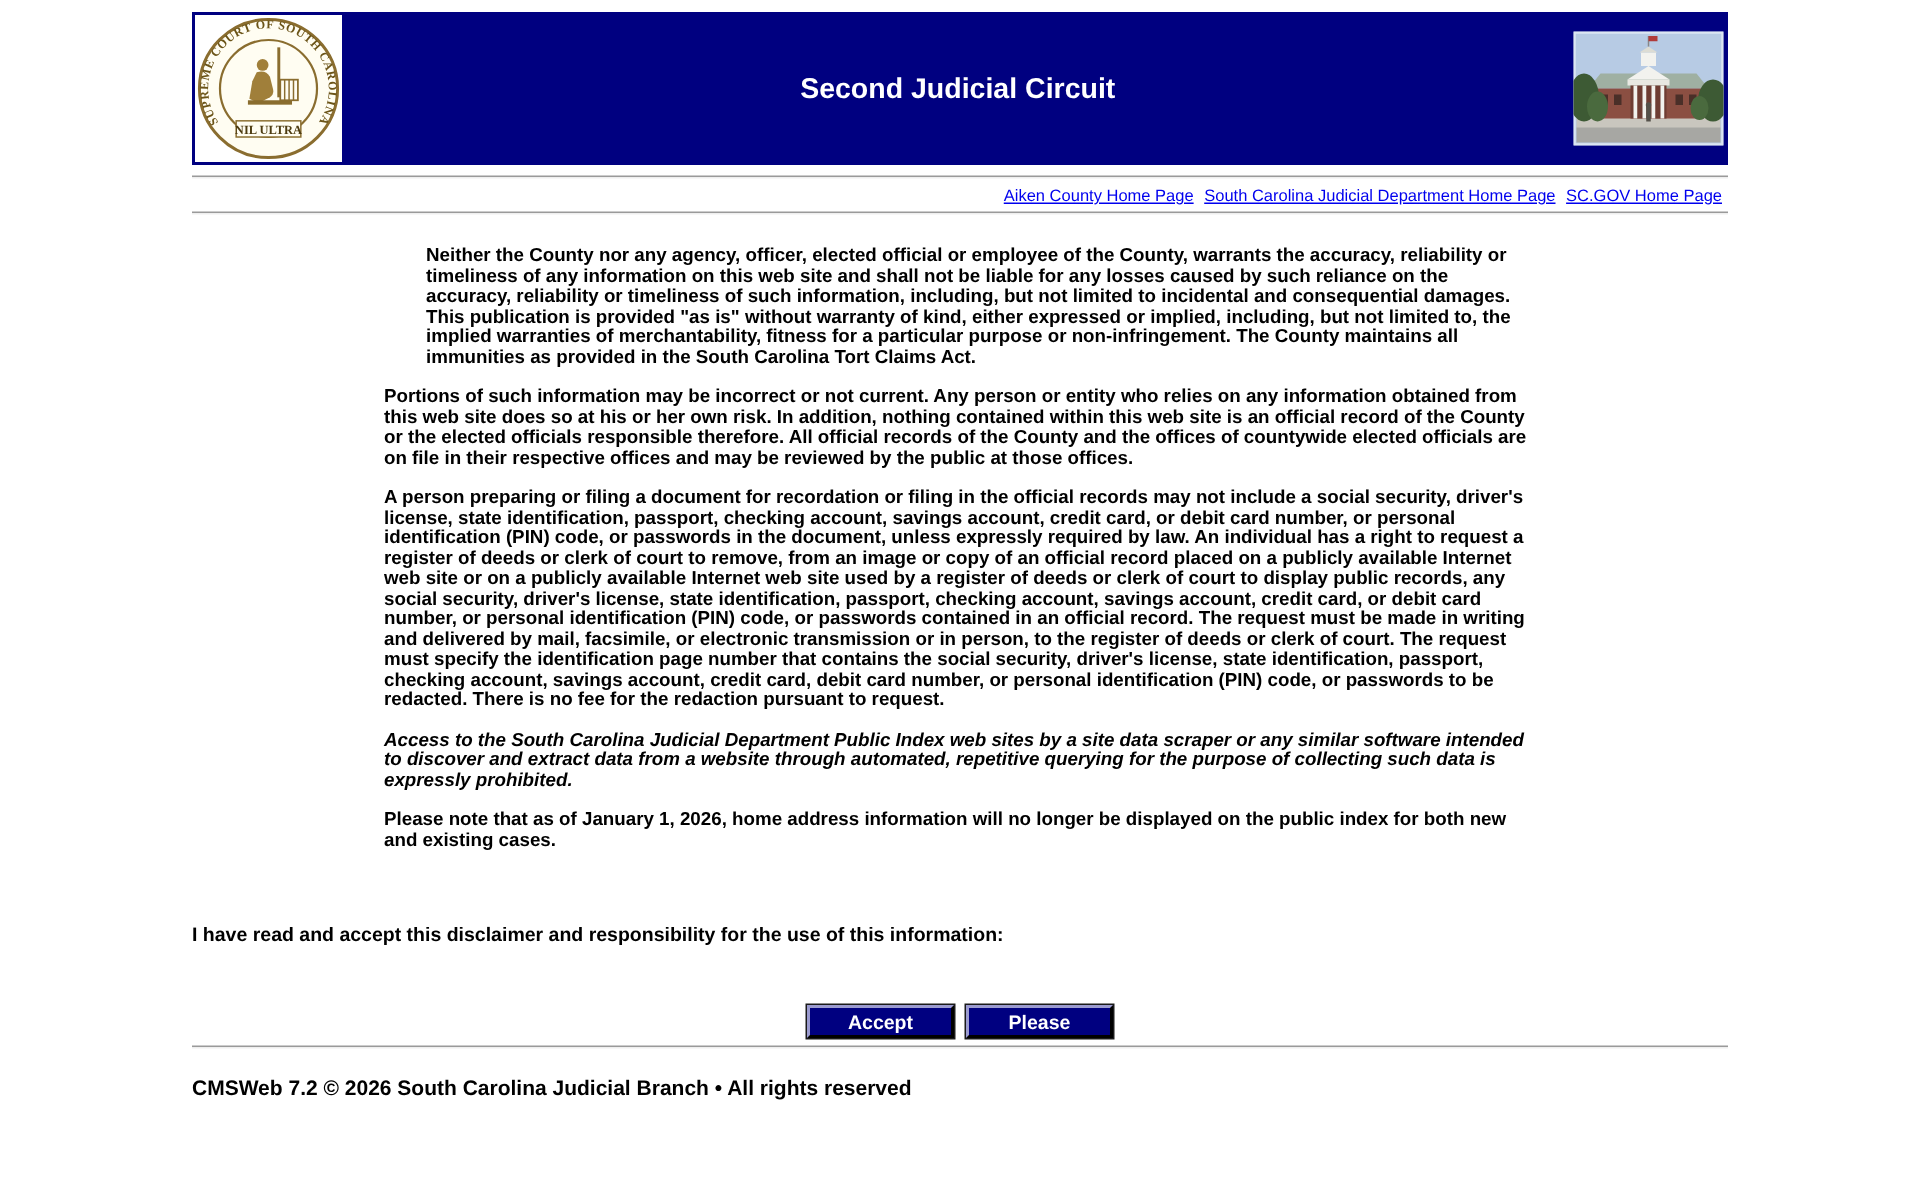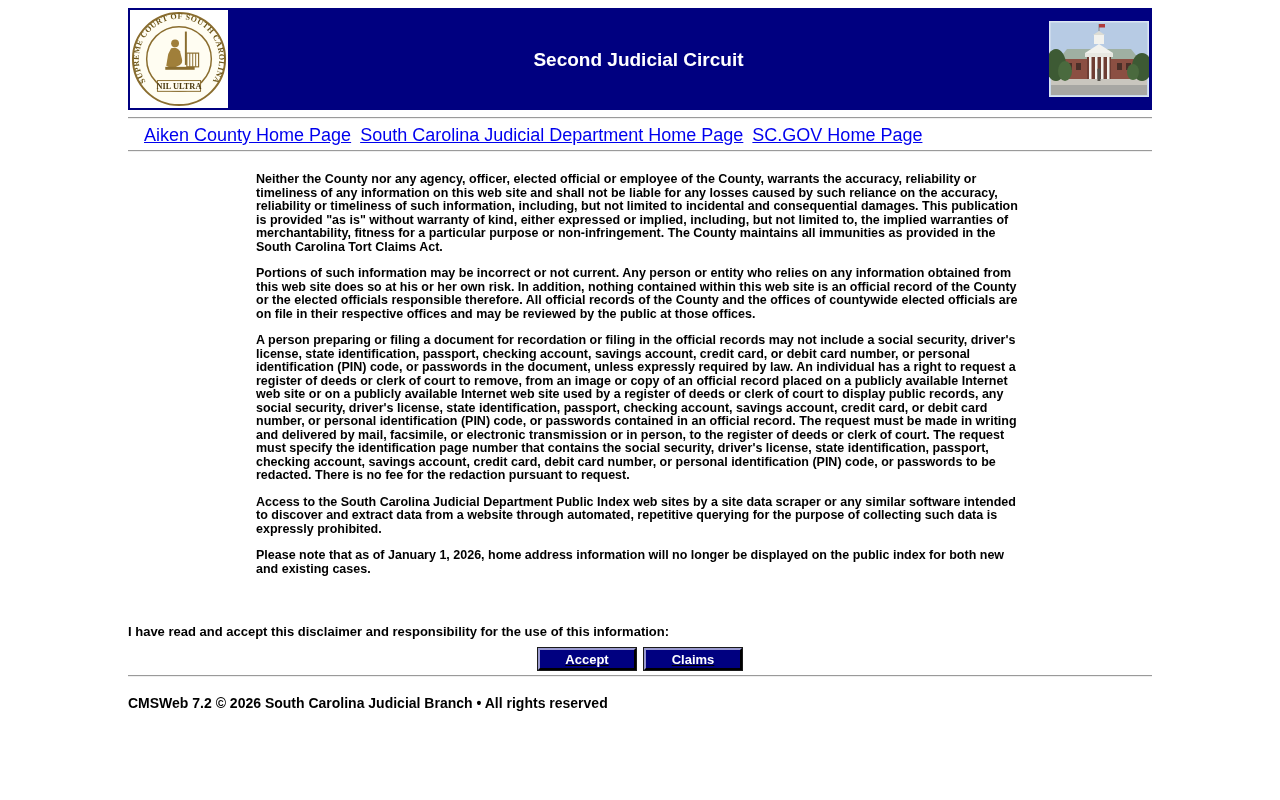--- a/index.html
+++ b/index.html
@@ -45,57 +45,57 @@
     border-bottom: 1px solid #efefef;
     height: 0;
     margin: 0;
   }
   .hr-top { margin-top: 7px; }
   .hr-nav { margin-top: 4px; }
   .hr-footer { margin-top: 5px; }
 
   
   .nav {
-    font-size: 18px;
-    margin: 6px 0 4px 16px;
+    font-size: 11px;
+    margin: 6px 0 4px 4px;
+    text-align: right;
   }
   .nav a {
     color: #0000EE;
     text-decoration: underline;
     margin-right: 4px;
   }
 
   
   .content {
     width: 768px;
     margin: 0 auto;
     font-size: 12.5px;
     font-weight: bold;
     color: #000000;
     line-height: 13.5px;
   }
   .content p { margin: 13px 0; }
-  .content p.first { margin-top: 21px; }
-  .content p.gap-before { margin-top: 10px; }
+  .content p.first { margin-top: 21px; margin-left: 28px; }
+  .content p.gap-before { margin-top: 10px; font-style: italic; }
 
   .acceptance {
     text-align: left;
     font-size: 13px;
     font-weight: bold;
     margin-top: 48px;
   }
 
   
   .button-row {
     display: flex;
     justify-content: center;
     gap: 8px;
-    margin-top: 9px;
+    margin-top: 40px;
     margin-bottom: 5px;
-    text-decoration: underline;
   }
   .btn {
     width: 98px;
     height: 22px;
     background: #000080;
     color: #ffffff;
     font-family: "Liberation Sans", sans-serif;
     font-size: 13px;
     font-weight: bold;
     border: 2px solid;
@@ -207,20 +207,20 @@
     <p>Portions of such information may be incorrect or not current. Any person or entity who relies on any information obtained from this web site does so at his or her own risk. In addition, nothing contained within this web site is an official record of the County or the elected officials responsible therefore. All official records of the County and the offices of countywide elected officials are on file in their respective offices and may be reviewed by the public at those offices.</p>
     <p>A person preparing or filing a document for recordation or filing in the official records may not include a social security, driver's license, state identification, passport, checking account, savings account, credit card, or debit card number, or personal identification (PIN) code, or passwords in the document, unless expressly required by law. An individual has a right to request a register of deeds or clerk of court to remove, from an image or copy of an official record placed on a publicly available Internet web site or on a publicly available Internet web site used by a register of deeds or clerk of court to display public records, any social security, driver's license, state identification, passport, checking account, savings account, credit card, or debit card number, or personal identification (PIN) code, or passwords contained in an official record. The request must be made in writing and delivered by mail, facsimile, or electronic transmission or in person, to the register of deeds or clerk of court. The request must specify the identification page number that contains the social security, driver's license, state identification, passport, checking account, savings account, credit card, debit card number, or personal identification (PIN) code, or passwords to be redacted. There is no fee for the redaction pursuant to request.</p>
     <p class="gap-before">Access to the South Carolina Judicial Department Public Index web sites by a site data scraper or any similar software intended to discover and extract data from a website through automated, repetitive querying for the purpose of collecting such data is expressly prohibited.</p>
     <p>Please note that as of January 1, 2026, home address information will no longer be displayed on the public index for both new and existing cases.</p>
   </div>
 
   <div class="acceptance">I have read and accept this disclaimer and responsibility for the use of this information:</div>
 
   <div class="button-row">
     <button class="btn">Accept</button>
-    <button class="btn">Claims</button>
+    <button class="btn">Please</button>
   </div>
 
   <hr class="hr-footer">
 
   <div class="footer">CMSWeb 7.2 © 2026 South Carolina Judicial Branch • All rights reserved</div>
 
 </div>
 
 </body></html>

